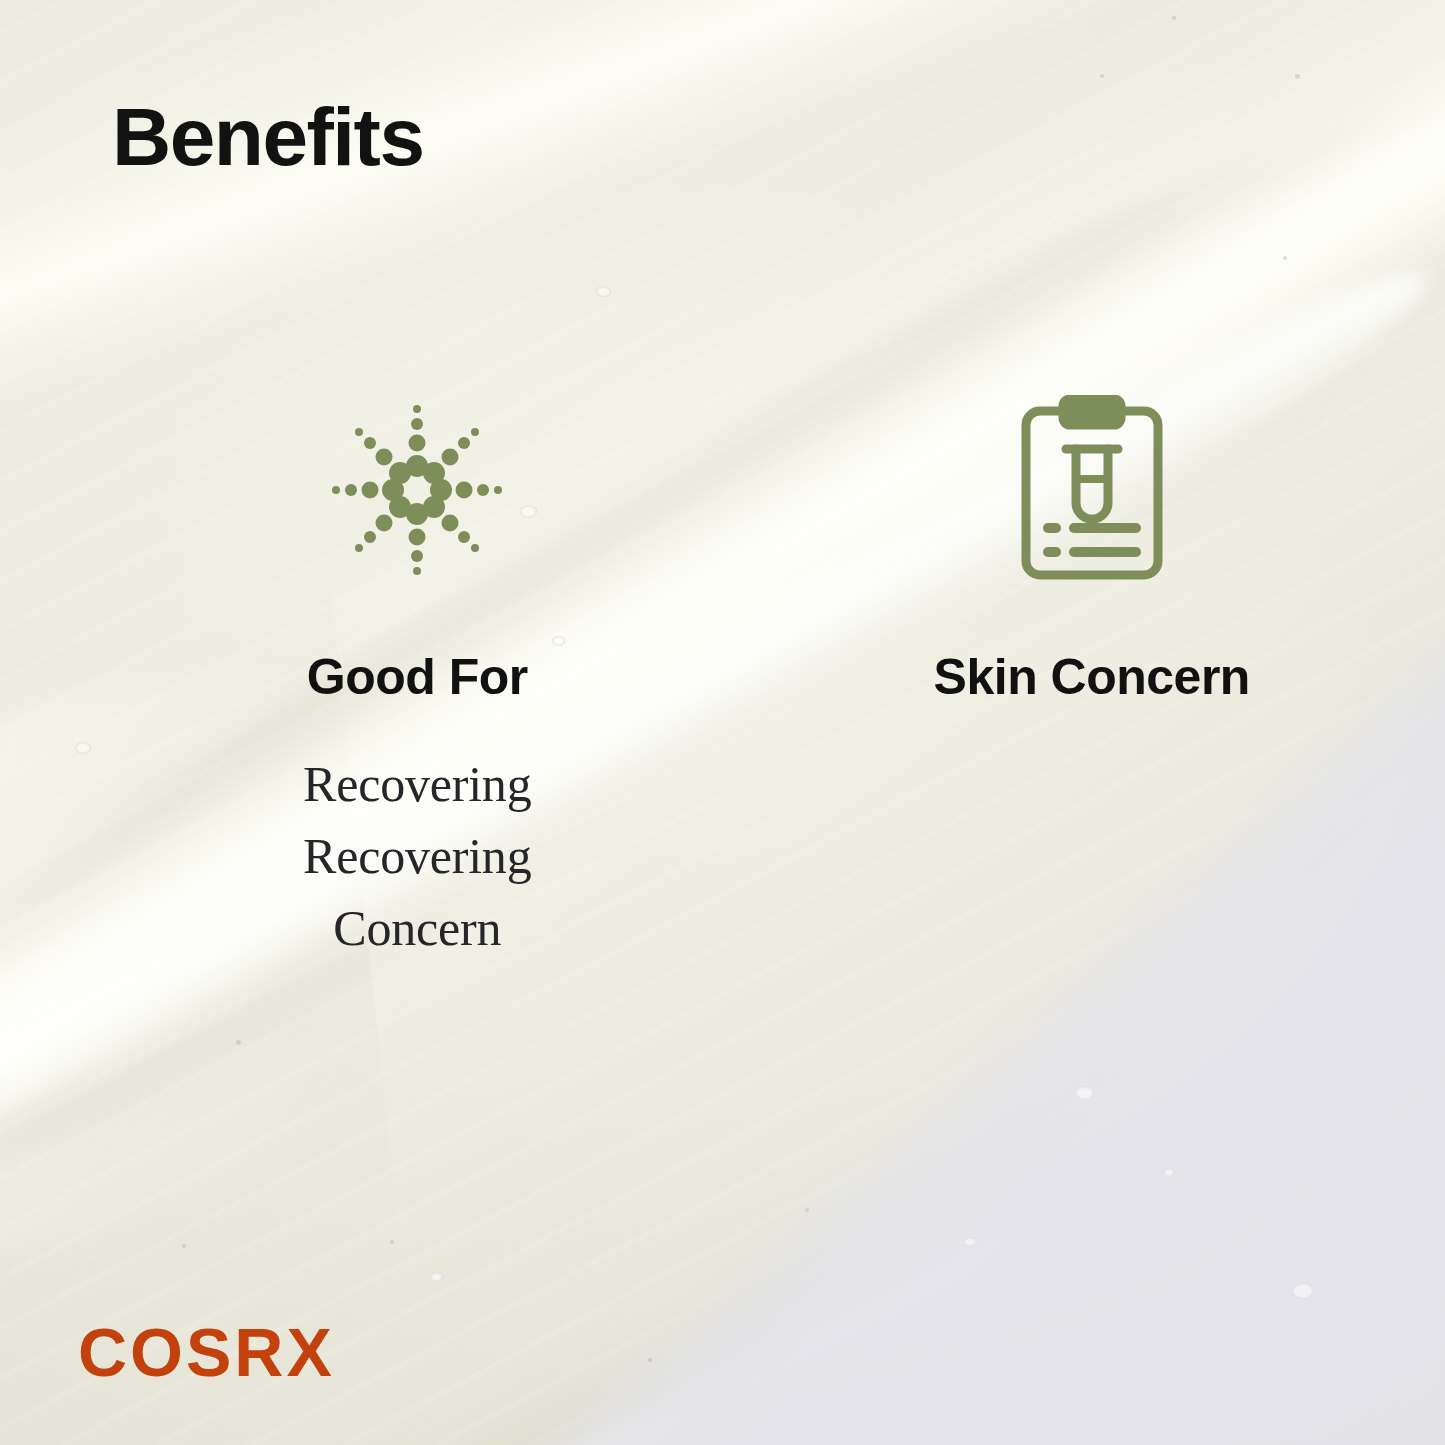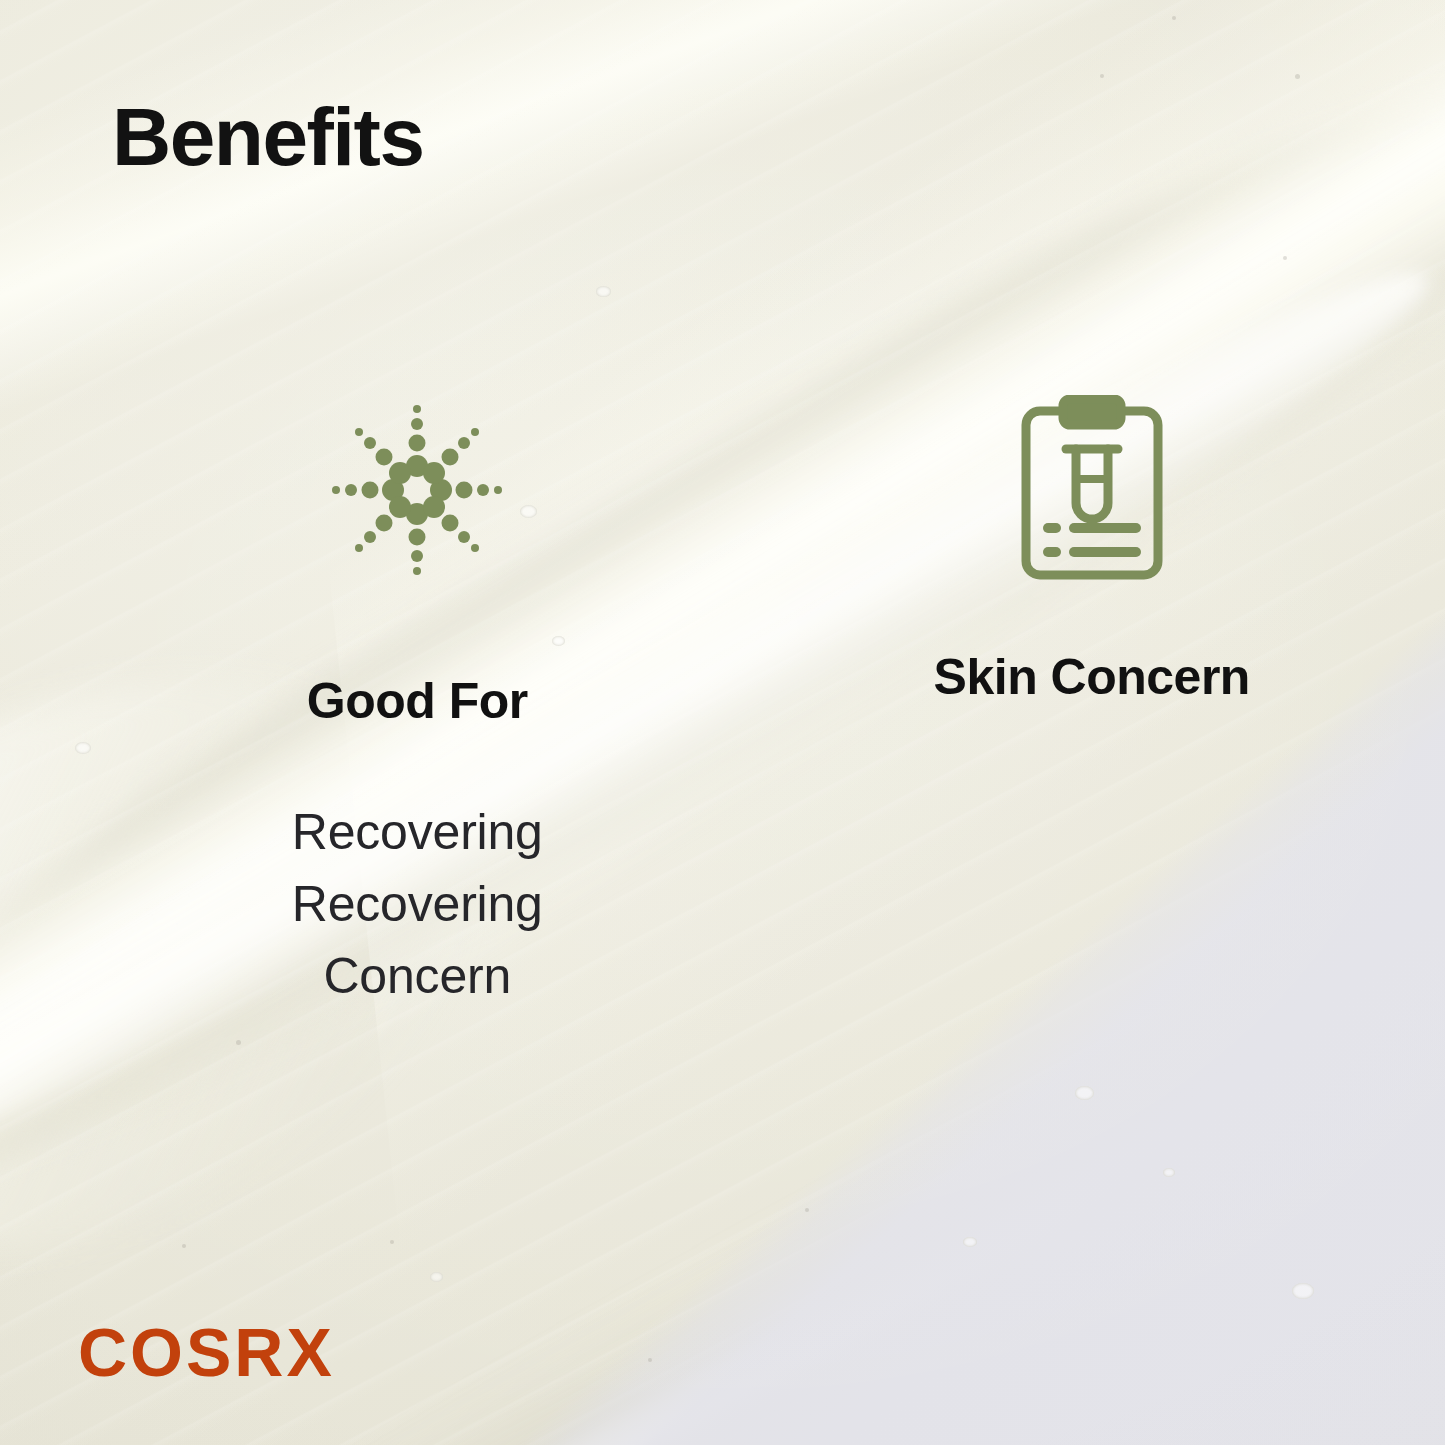--- a/index.html
+++ b/index.html
@@ -195,21 +195,21 @@
     left:0; top:390px;
     width:1445px;
     display:flex;
   }
   .column {
     flex:1 1 0;
     display:flex;
     flex-direction:column;
     align-items:center;
   }
-  .col-left  { padding-left:80px;gap:24px; }
+  .col-left  { padding-left:80px; }
   .col-right { padding-right:16px; }
 
   .icon-wrap {
     height:200px;
     display:flex;
     align-items:center;
     justify-content:center;
   }
 
   .col-heading {
@@ -225,20 +225,21 @@
     margin-top:46px;
     list-style:none;
     text-align:center;
   }
   .col-list li {
     font-size:50px;
     font-weight:300;
     color:#26262a;
     line-height:1.44;
     letter-spacing:-0.2px;
+    font-family:Liberation Serif, serif;
   }
 
   .brand-logo {
     position:absolute;
     left:78px; top:1318px;
     font-size:68px;
     font-weight:bold;
     letter-spacing:3px;
     color:#c2410c;
     line-height:1;

